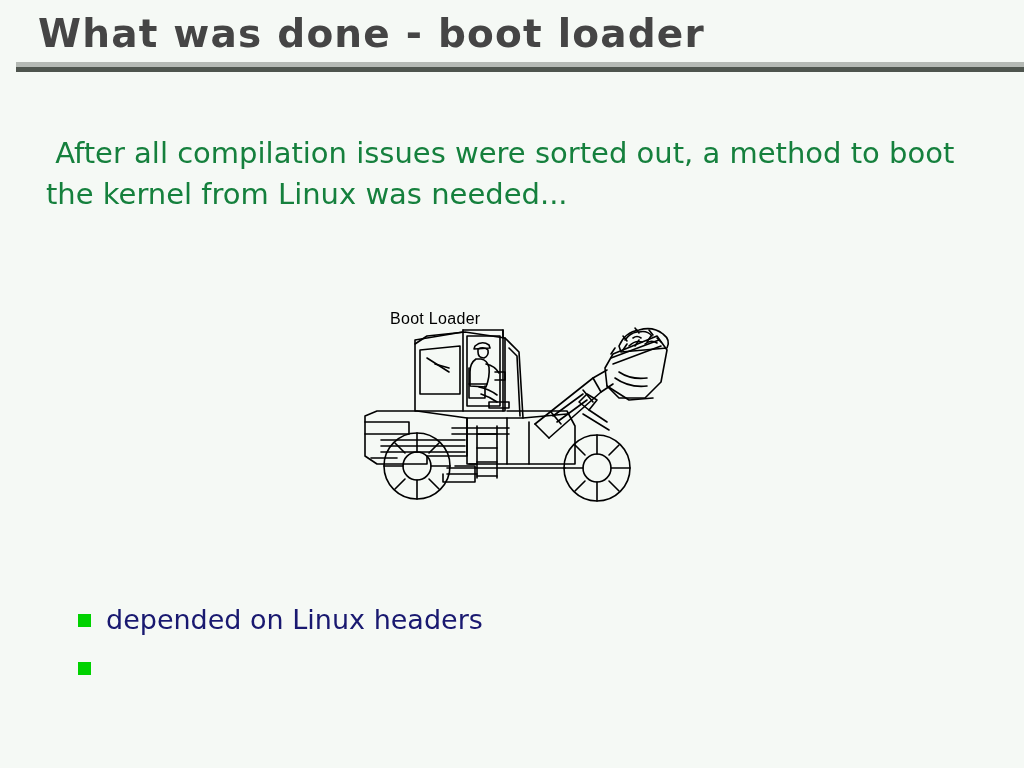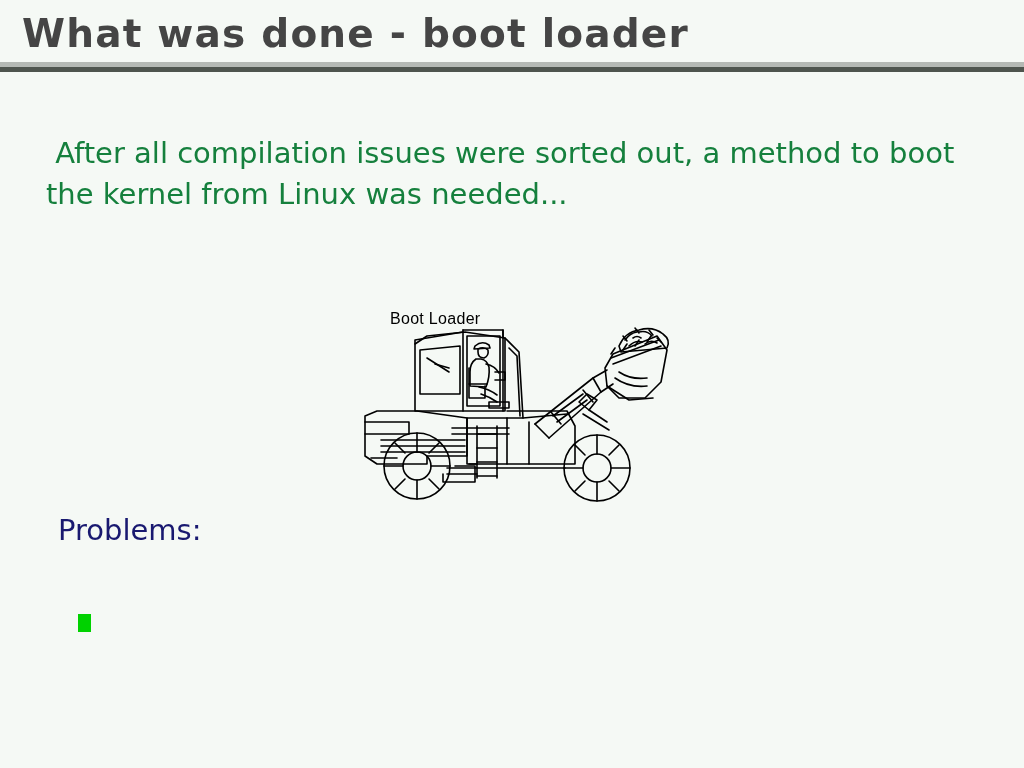--- a/index.html
+++ b/index.html
@@ -17,21 +17,21 @@
   .slide {
     position: relative;
     width: 1024px;
     height: 768px;
     background: #f5f9f5;
   }
 
   
   .title-block {
     position: absolute;
-    left: 0;
+    left: 16px;
     top: 0;
     width: 832px;
     height: 74px;
   }
   .slide-title {
     position: absolute;
     left: 22px;
     top: 11px;
     font-family: "DejaVu Sans", sans-serif;
     font-size: 39px;
@@ -261,24 +261,24 @@
         <circle cx="240" cy="162" r="14"></circle>
         <path d="M218 139 L228 149 M262 139 L252 149 M218 185 L228 175 M262 185 L252 175"></path>
         <path d="M240 129 L240 148 M240 176 L240 195 M207 162 L226 162 M254 162 L273 162"></path>
 
         <path d="M90 162 L208 162"></path>
         <path d="M90 168 L120 168"></path>
       </g>
     </svg>
   </div>
 
-  <div class="problems-label">Problems:</div>
 
   <ul class="bullet-list">
     <li class="bullet-item">
       <span class="bullet-marker"></span>
+      <span>depended on Linux headers</span>
     </li>
     <li class="bullet-item">
       <span class="bullet-marker"></span>
     </li>
   </ul>
 
 </div>
 
 </body></html>

